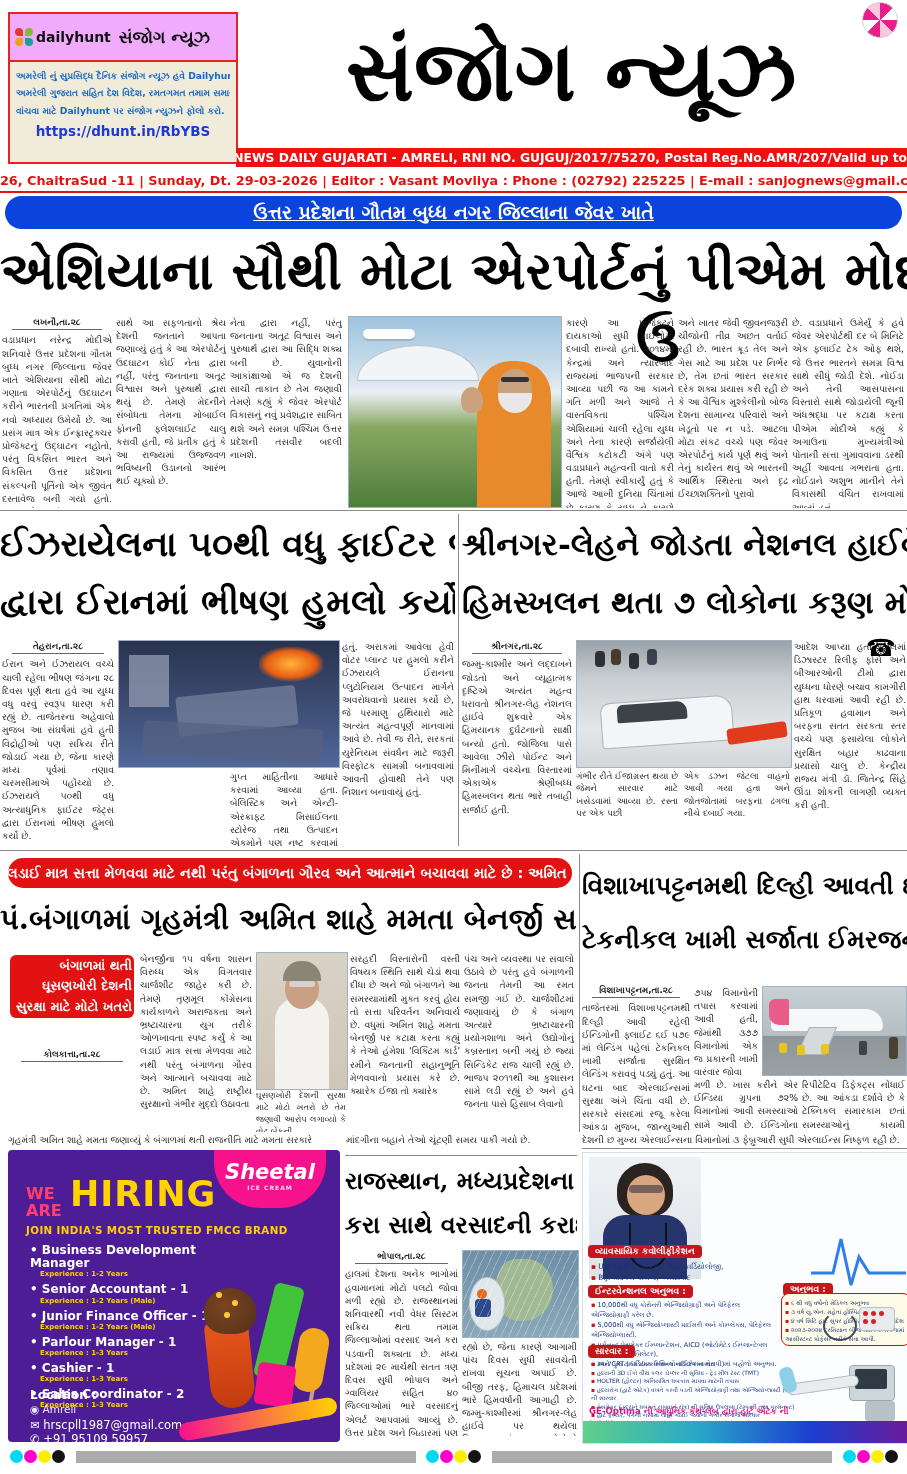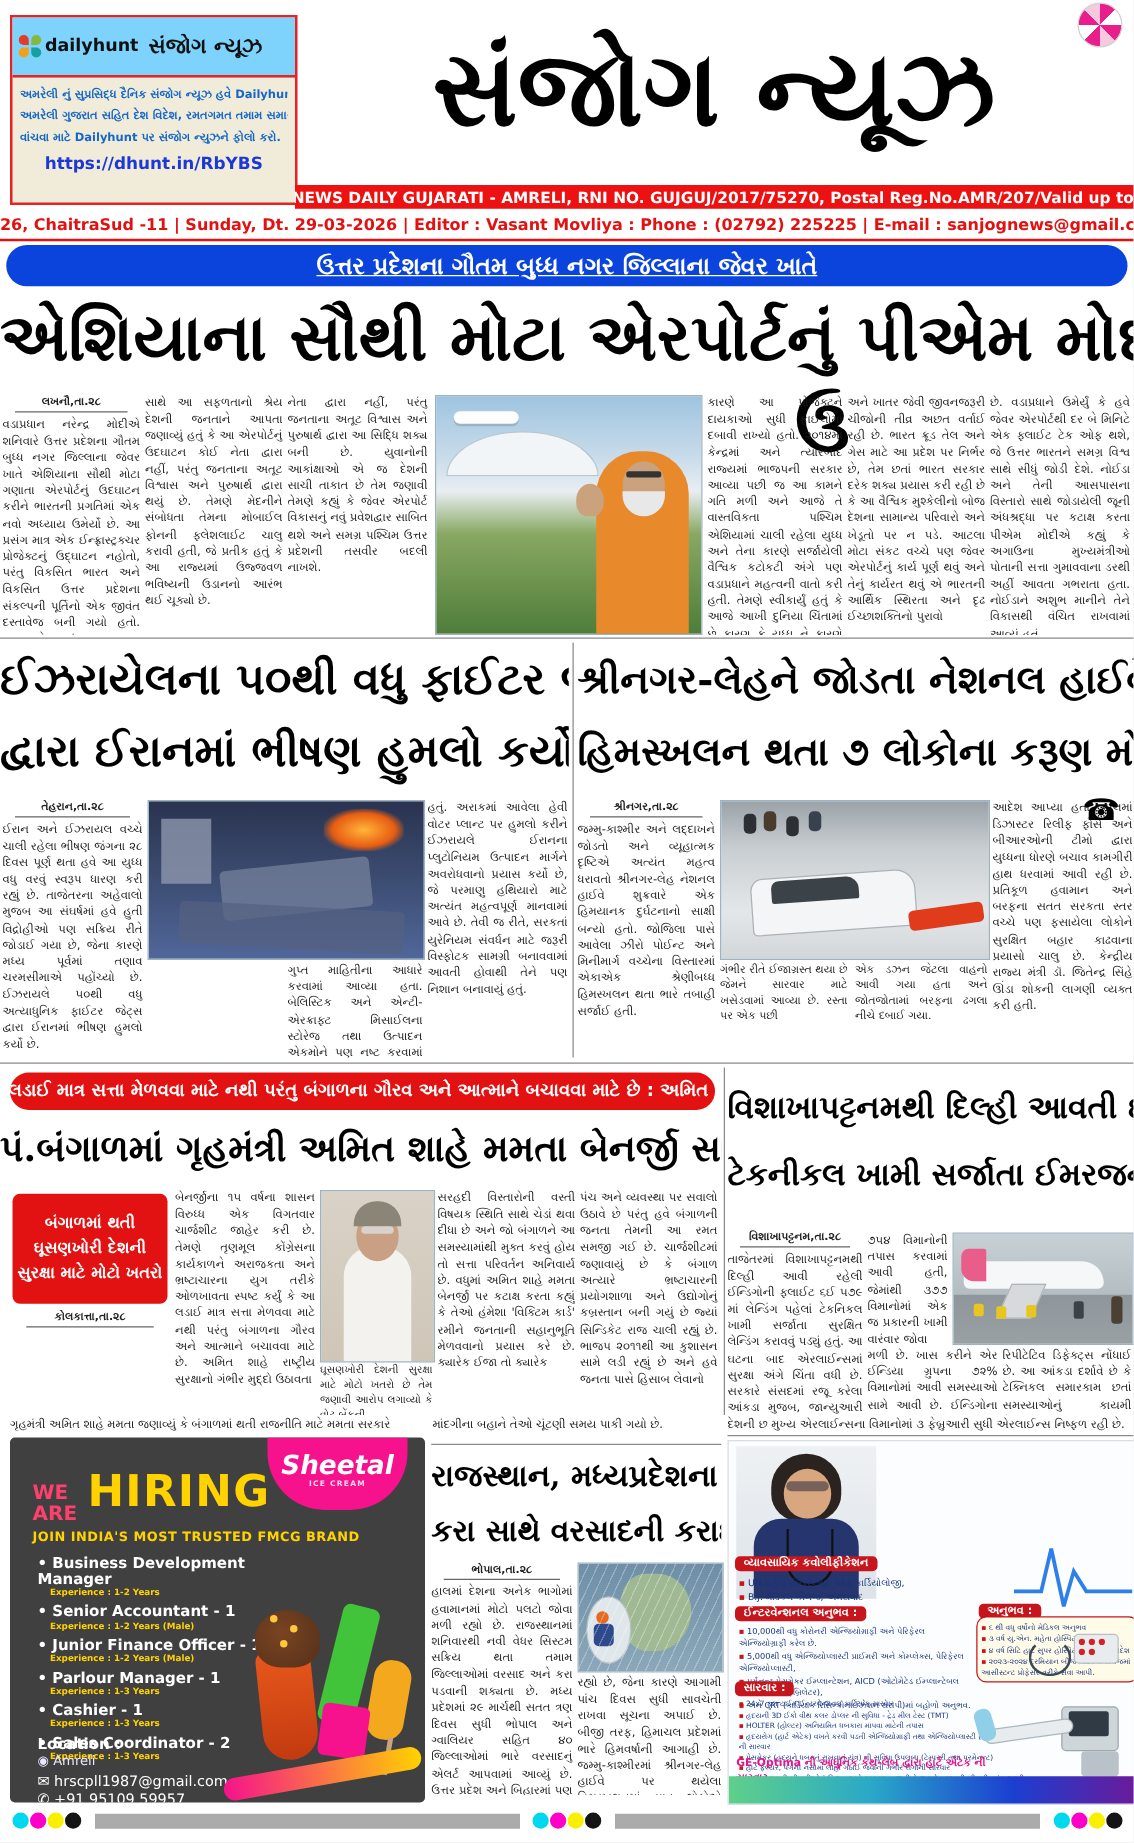--- a/index.html
+++ b/index.html
@@ -24,21 +24,21 @@
   .job .jt{color:#fff;font-weight:800;font-size:12px;line-height:1.1;}
   .job .jt::before{content:"• ";}
   .job .je{color:#ffd200;font-size:7px;font-weight:700;padding-left:10px;}
 </style>
 </head>
 <body>
 
 <div id="page">
 
   <div class="abs" style="left:8px;top:12px;width:226px;height:148px;border:2px solid #e82222;background:#f1ecd9;">
-    <div style="height:46px;background:#7dd3fc;border-bottom:2px solid #e82222;display:flex;align-items:center;padding:0 5px;">
+    <div style="height:46px;background:#f0abfc;border-bottom:2px solid #e82222;display:flex;align-items:center;padding:0 5px;">
       <span style="display:inline-block;width:18px;height:18px;position:relative;margin-right:3px;">
         <i class="abs" style="left:0;top:0;width:8px;height:8px;background:#e23b2e;border-radius:8px 8px 0 8px;"></i>
         <i class="abs" style="left:10px;top:0;width:8px;height:8px;background:#83b93c;border-radius:8px 8px 8px 0;"></i>
         <i class="abs" style="left:0;top:10px;width:8px;height:8px;background:#f0a11c;border-radius:8px 0 8px 8px;"></i>
         <i class="abs" style="left:10px;top:10px;width:8px;height:8px;background:#16a0a0;border-radius:0 8px 8px 8px;"></i>
       </span>
       <span style="font-weight:800;font-size:14px;color:#111;">dailyhunt</span>
       <span style="font-weight:900;font-size:17px;color:#111;margin-left:8px;white-space:nowrap;overflow:hidden;">સંજોગ ન્યૂઝ</span>
     </div>
     <div style="padding:5px 6px 0 6px;">
@@ -141,23 +141,23 @@
   <span class="abs" style="left:866px;top:634px;font-size:24px;color:#000;">☎</span>
 
   <div class="rule-h" style="left:0;top:850px;width:907px;"></div>
   <div class="rule-v" style="left:579px;top:854px;height:278px;"></div>
 
   <div class="abs" style="left:8px;top:858px;width:564px;height:30px;background:#e31212;border-radius:15px;color:#fff;
               font-weight:700;font-size:14.5px;display:flex;align-items:center;justify-content:center;
               white-space:nowrap;overflow:hidden;">આ લડાઈ માત્ર સત્તા મેળવવા માટે નથી પરંતુ બંગાળના ગૌરવ અને આત્માને બચાવવા માટે છે : અમિત શાહ</div>
   <div class="hl" style="left:0;top:892px;width:577px;height:54px;font-size:29px;line-height:54px;">પં.બંગાળમાં ગૃહમંત્રી અમિત શાહે મમતા બેનર્જી સામે ચાર્જશીટ જાહેર કરી</div>
 
-  <div class="abs" style="left:10px;top:955px;width:124px;height:88px;background:#e31212;border-radius:6px;color:#fff;
+  <div class="abs" style="left:10px;top:955px;width:124px;height:63px;background:#e31212;border-radius:6px;color:#fff;
               font-weight:800;font-size:13px;line-height:1.55;display:flex;align-items:center;justify-content:center;
-              text-align:center;padding:2px;box-sizing:border-box;overflow:hidden;">બંગાળમાં થતી ઘૂસણખોરી દેશની સુરક્ષા માટે મોટો ખતરો</div>
+              text-align:right;padding:2px;box-sizing:border-box;overflow:hidden;">બંગાળમાં થતી ઘૂસણખોરી દેશની સુરક્ષા માટે મોટો ખતરો</div>
   <div class="col" style="left:10px;top:1048px;width:124px;height:84px;">
     <span class="dl">કોલકાત્તા,તા.૨૮</span>
   </div>
   <div class="col" style="left:140px;top:952px;width:112px;height:180px;">બેનર્જીના ૧૫ વર્ષના શાસન વિરુધ્ધ એક વિગતવાર ચાર્જશીટ જાહેર કરી છે. તેમણે તૃણમૂલ કોંગ્રેસના કાર્યકાળને અરાજકતા અને ભ્રષ્ટાચારના યુગ તરીકે ઓળખાવતા સ્પષ્ટ કર્યું કે આ લડાઈ માત્ર સત્તા મેળવવા માટે નથી પરંતુ બંગાળના ગૌરવ અને આત્માને બચાવવા માટે છે. અમિત શાહે રાષ્ટ્રીય સુરક્ષાનો ગંભીર મુદ્દો ઉઠાવતા</div>
 
   <div class="ph" style="left:256px;top:952px;width:90px;height:136px;background:linear-gradient(180deg,#d9d2c6 0%,#cfc6b8 100%);">
     <i class="abs" style="left:18px;top:44px;width:54px;height:92px;background:#f4f2ee;border-radius:24px 24px 0 0;"></i>
     <i class="abs" style="left:28px;top:16px;width:34px;height:40px;background:#c9a083;border-radius:50%;"></i>
     <i class="abs" style="left:26px;top:8px;width:38px;height:20px;background:#8b8578;border-radius:18px 18px 0 0;"></i>
     <i class="abs" style="left:32px;top:28px;width:26px;height:6px;background:#ddd;border-radius:3px;opacity:.8;"></i>
@@ -185,21 +185,21 @@
     <i class="abs" style="left:16px;top:56px;width:8px;height:10px;background:#e8c520;border-radius:2px;"></i>
     <i class="abs" style="left:34px;top:58px;width:8px;height:10px;background:#e8c520;border-radius:2px;"></i>
     <i class="abs" style="left:58px;top:57px;width:8px;height:10px;background:#e8c520;border-radius:2px;"></i>
     <i class="abs" style="left:96px;top:54px;width:8px;height:14px;background:#3c4348;border-radius:2px;"></i>
     <i class="abs" style="left:126px;top:50px;width:9px;height:22px;background:#4a4034;border-radius:3px;"></i>
   </div>
   <div class="col" style="left:694px;top:1078px;width:104px;height:54px;">મળી છે. ખાસ કરીને એર ઈન્ડિયા ગ્રુપના ૭૨% વિમાનોમાં આવી સમસ્યાઓ સામે આવી છે. ઈન્ડિગોના પણ ૪૦૫ માંથી ૧૪૮</div>
   <div class="col" style="left:802px;top:1078px;width:103px;height:54px;">રિપીટેટિવ ડિફેક્ટ્સ નોંધાઈ છે. આ આંકડા દર્શાવે છે કે ટેક્નિકલ સમારકામ છતાં સમસ્યાઓનું કાયમી નિરાકરણ લાવવામાં</div>
   <div class="col" style="left:582px;top:1133px;width:325px;height:14px;white-space:nowrap;">દેશની છ મુખ્ય એરલાઈન્સના   વિમાનોમાં ૩ ફેબ્રુઆરી સુધી   એરલાઈન્સ નિષ્ફળ રહી છે.</div>
 
-  <div class="abs" style="left:8px;top:1150px;width:332px;height:292px;background:#404040;border-radius:4px;overflow:hidden;">
+  <div class="abs" style="left:8px;top:1150px;width:332px;height:292px;background:#4c1d95;border-radius:4px;overflow:hidden;">
     <div class="abs" style="right:14px;top:0;width:112px;height:58px;background:#f5128c;border-radius:0 0 46px 46px;text-align:center;">
       <div style="color:#fff;font-weight:800;font-style:italic;font-size:21px;margin-top:10px;">Sheetal</div>
       <div style="color:#ffd9ec;font-weight:700;font-size:6px;letter-spacing:1px;">ICE CREAM</div>
     </div>
     <div class="abs" style="left:18px;top:36px;width:42px;color:#ff3f6e;font-weight:900;font-size:16px;line-height:1.05;">WE ARE</div>
     <div class="abs" style="left:62px;top:24px;color:#ffd200;font-weight:900;font-size:35px;letter-spacing:1px;">HIRING</div>
     <div class="abs" style="left:18px;top:74px;color:#ffd200;font-weight:800;font-size:10.3px;letter-spacing:.4px;">JOIN INDIA'S MOST TRUSTED FMCG BRAND</div>
 
     <div class="abs" style="left:22px;top:94px;width:210px;">
       <div class="job">

